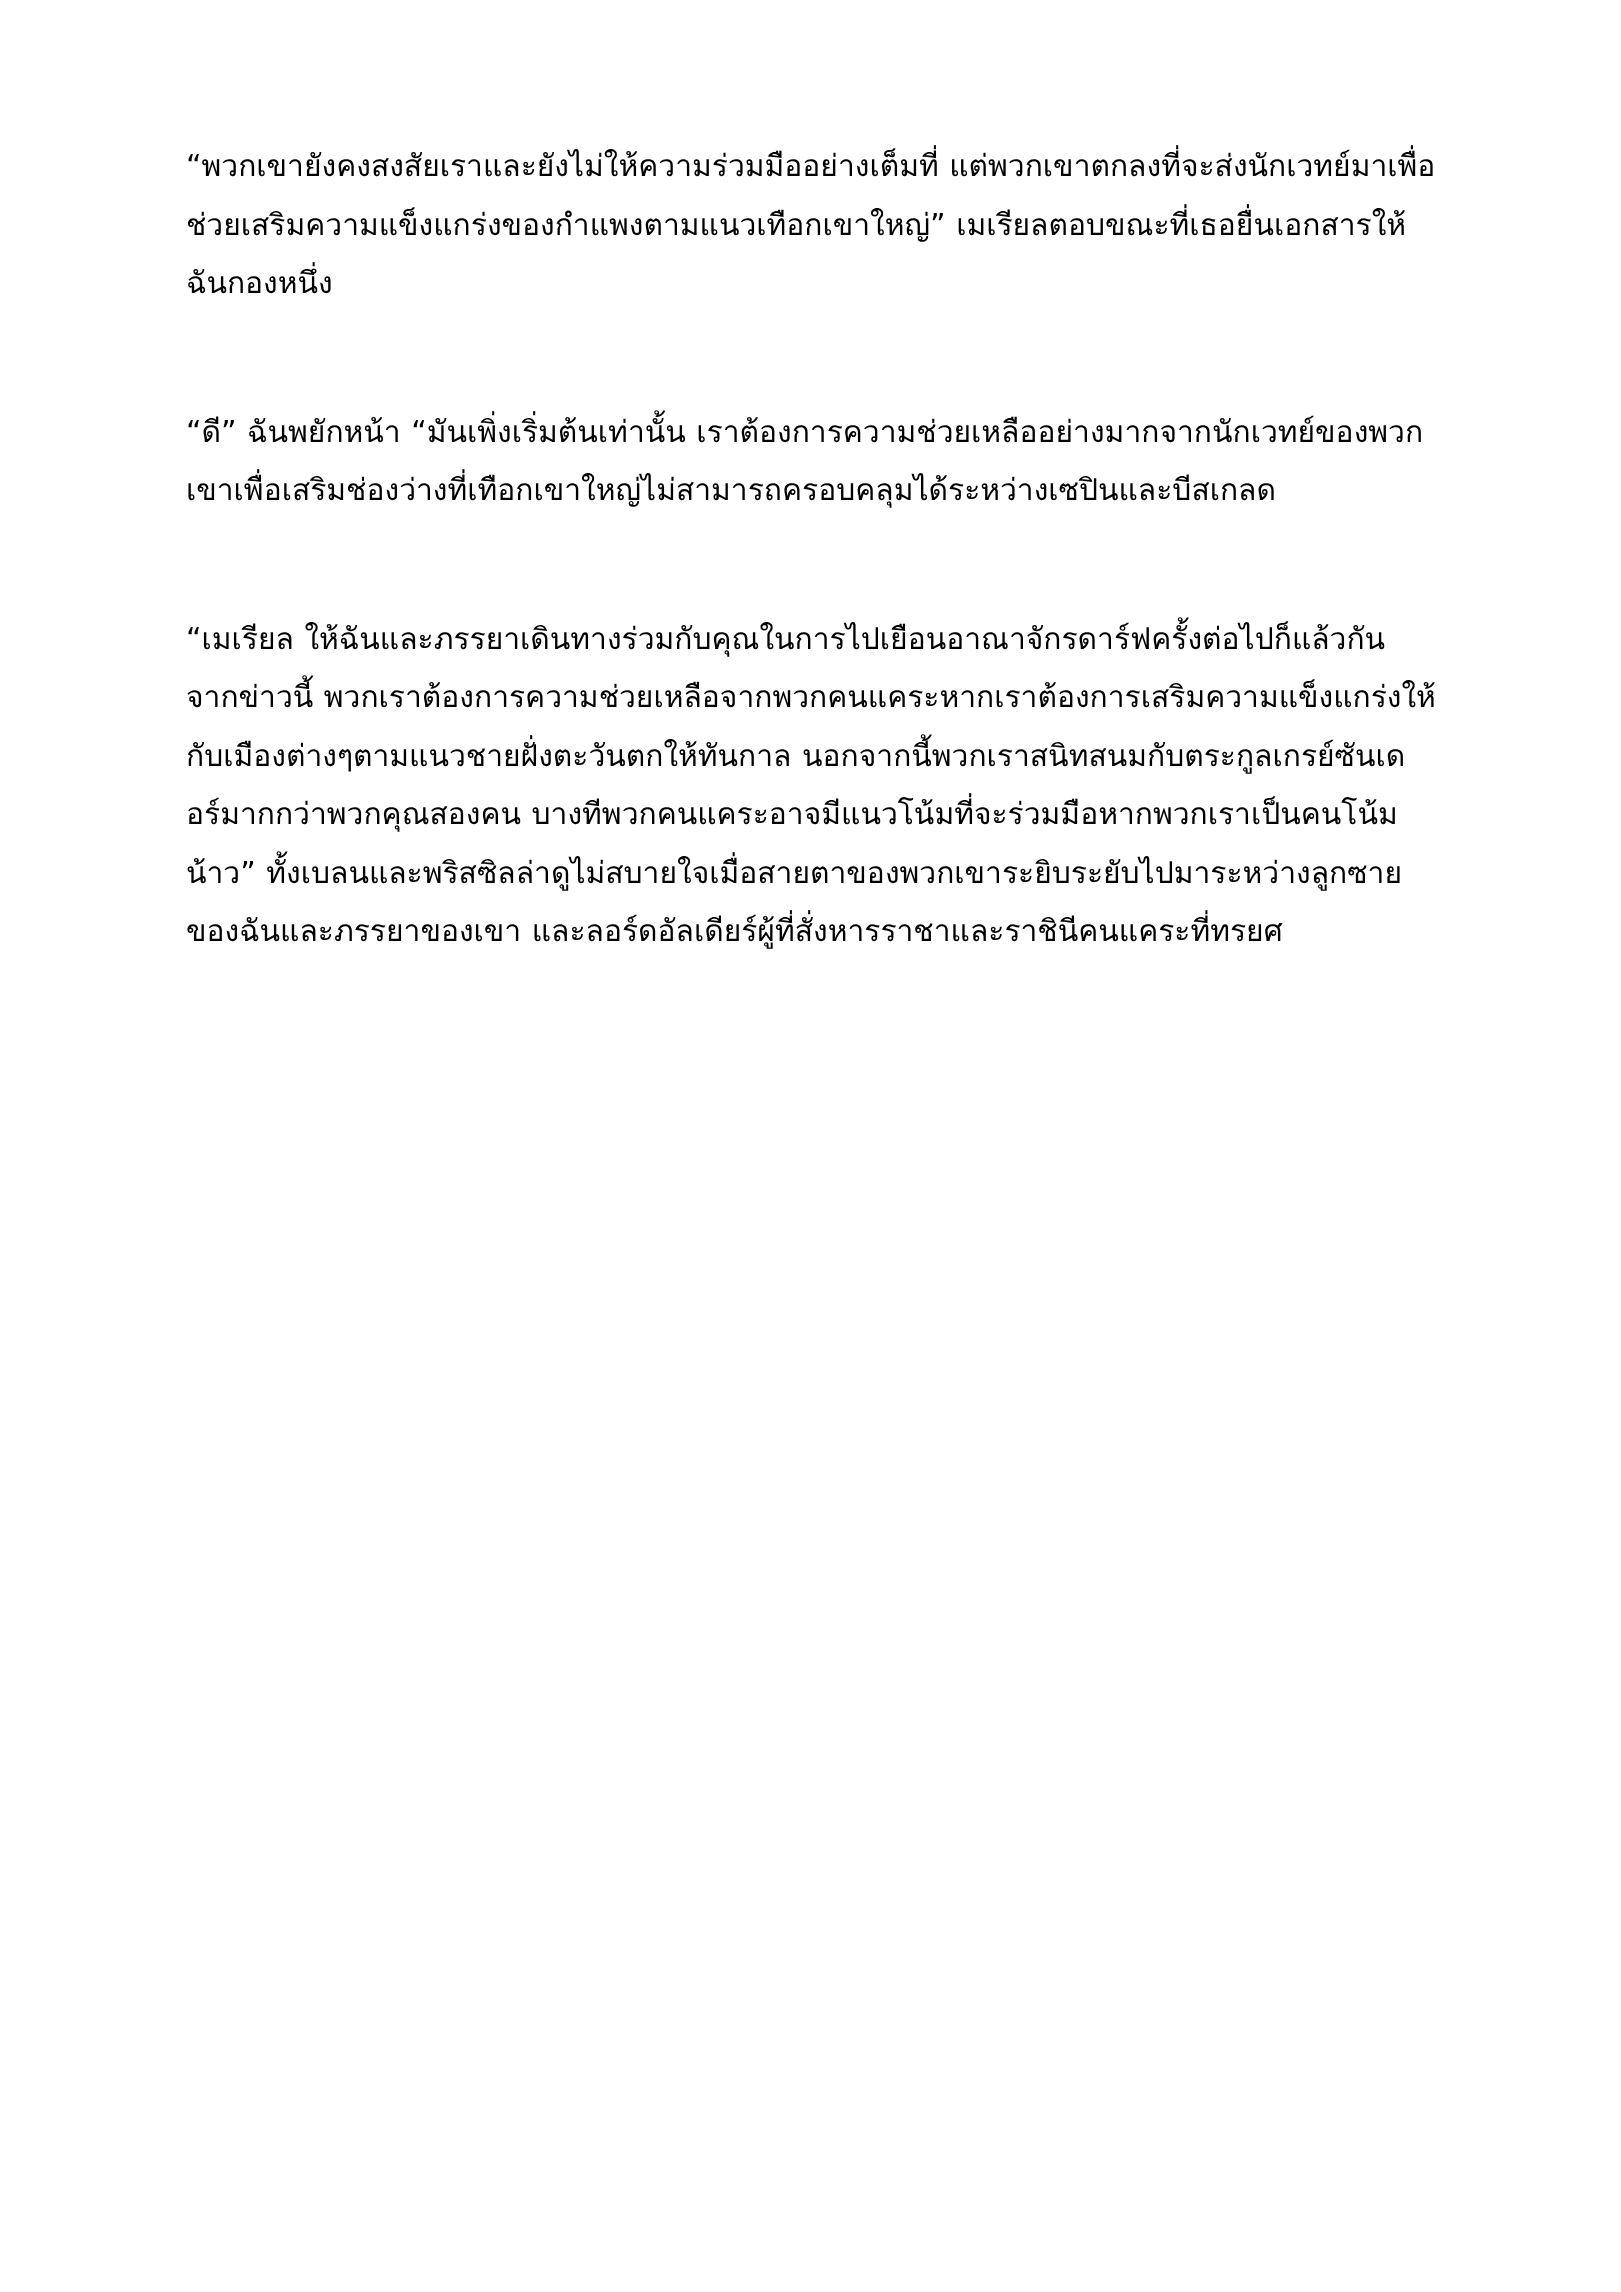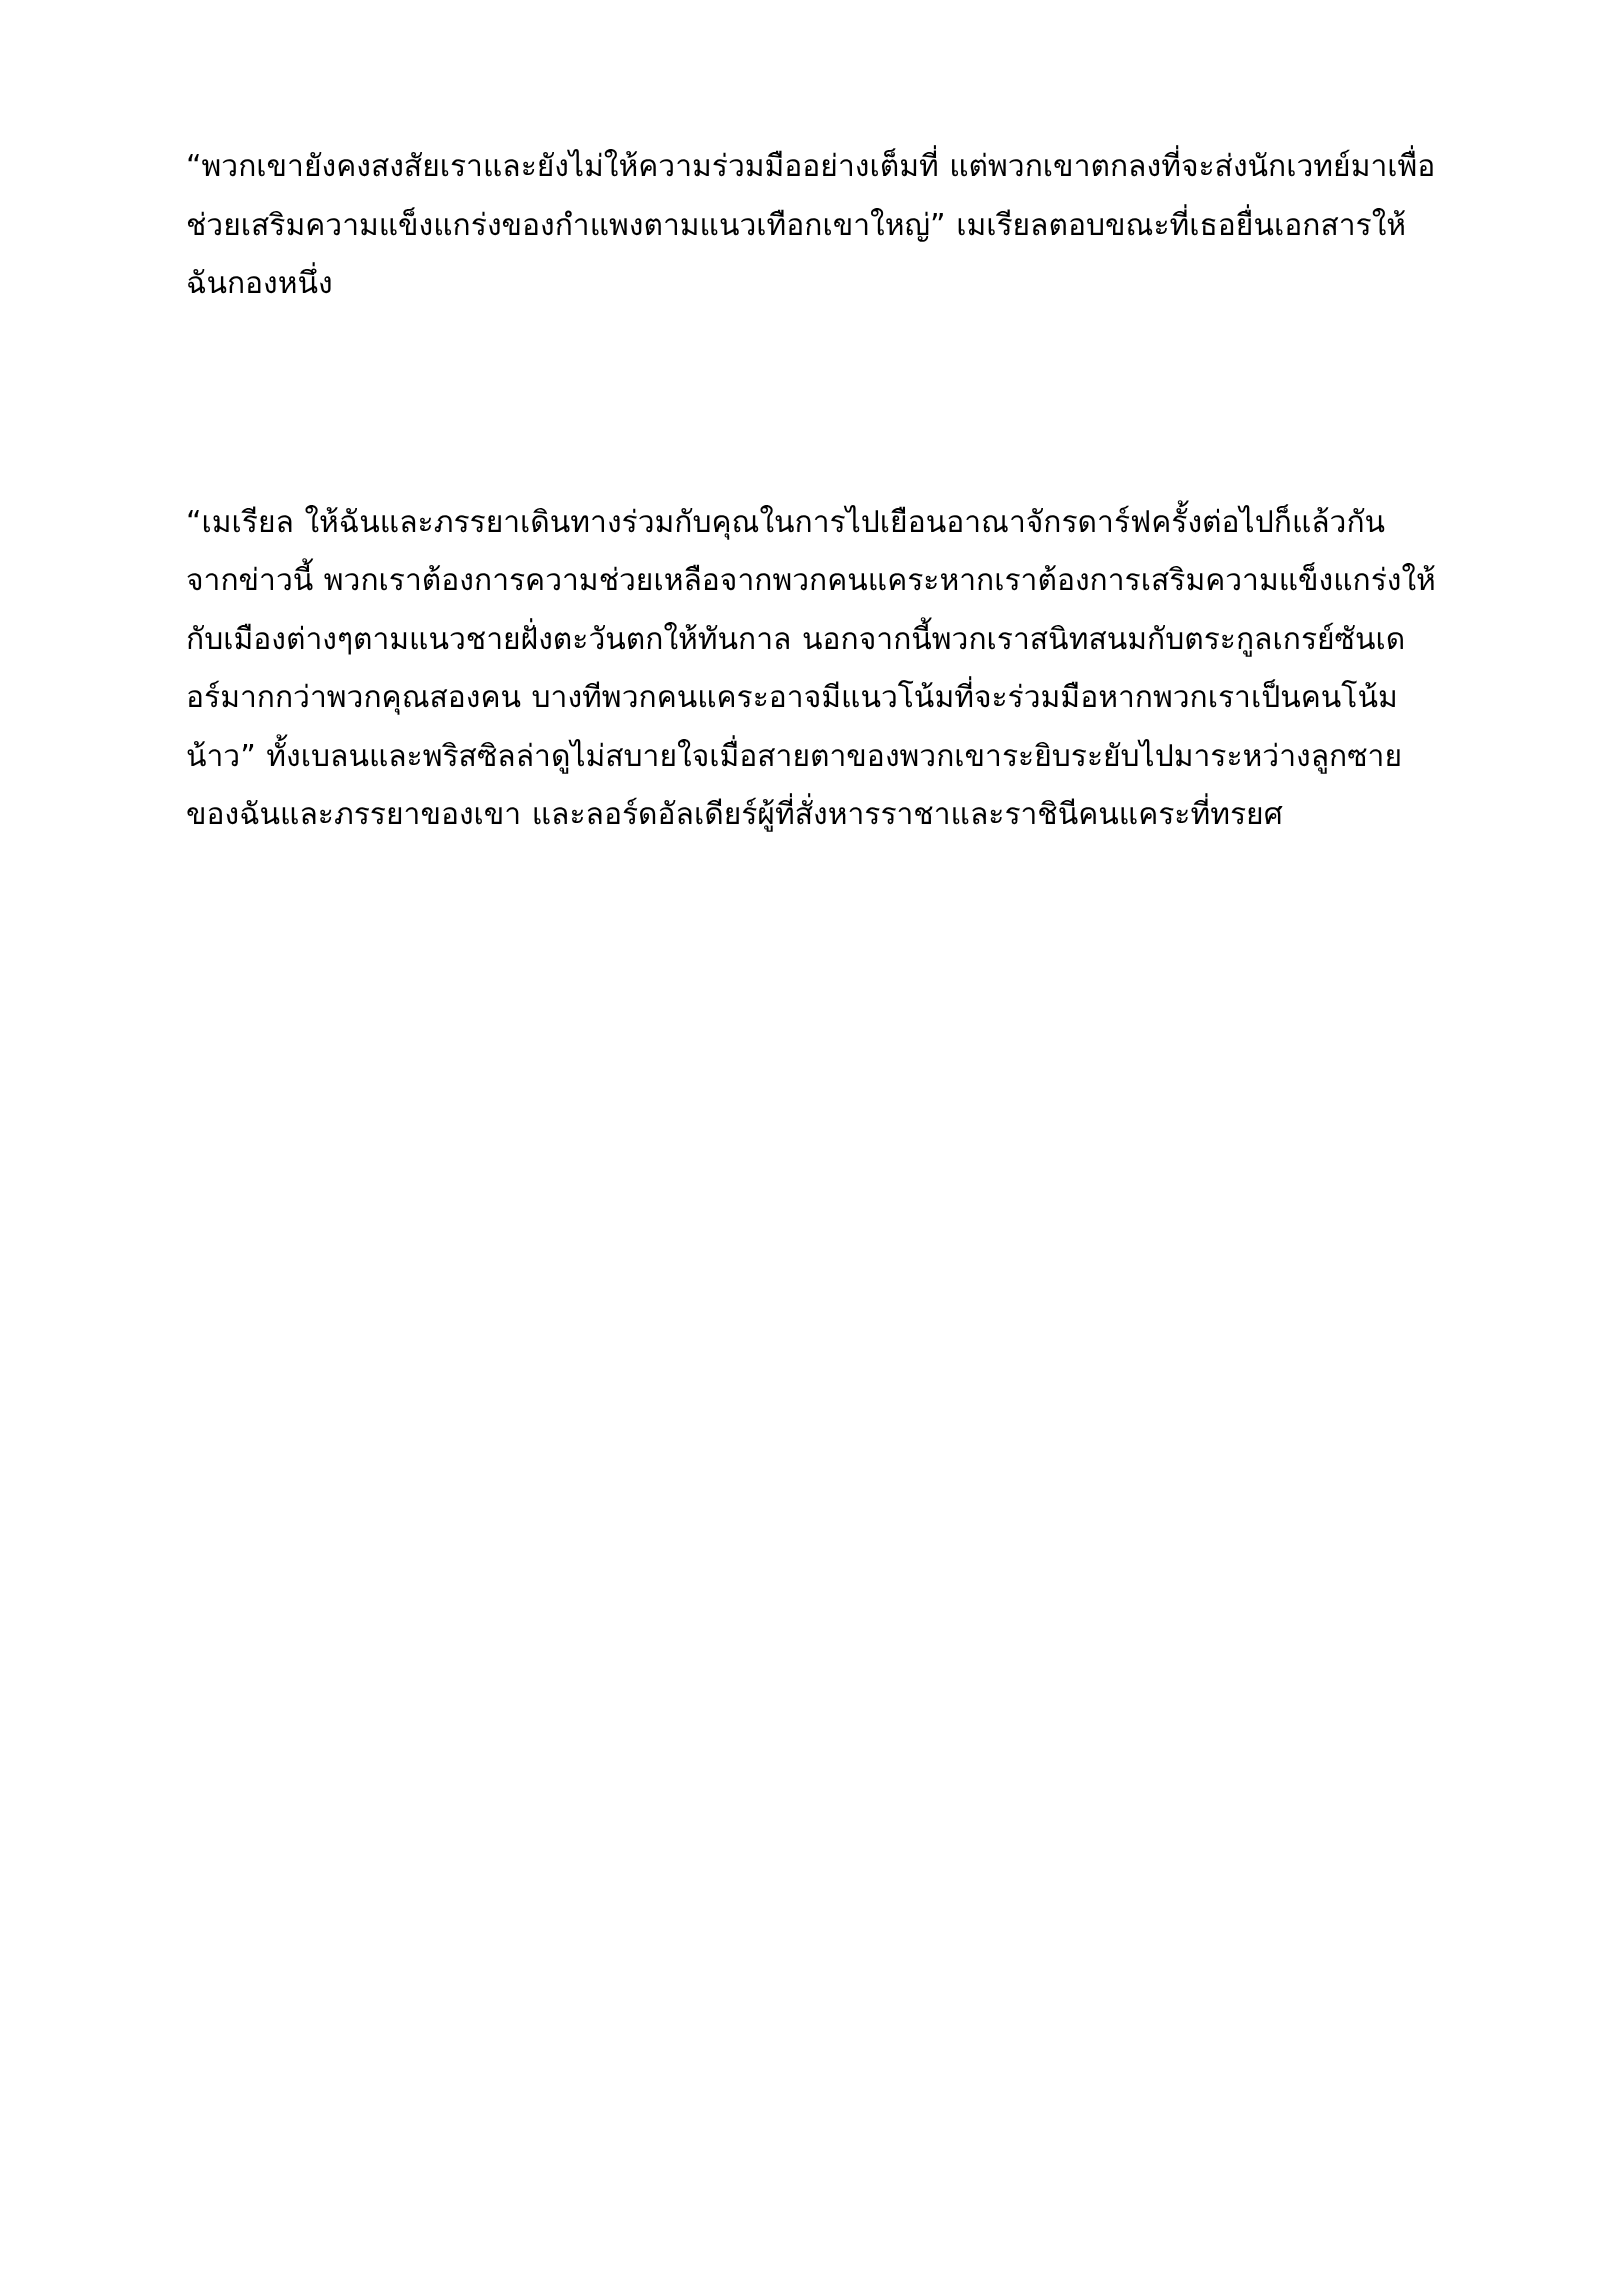--- a/index.html
+++ b/index.html
@@ -37,17 +37,18 @@
     height: 90px;
   }
 </style>
 </head>
 <body>
 
 <div class="page">
   <div class="doc-body">
     <p class="para">“พวกเขายังคงสงสัยเราและยังไม่ให้ความร่วมมืออย่างเต็มที่ แต่พวกเขาตกลงที่จะส่งนักเวทย์มาเพื่อช่วยเสริมความแข็งแกร่งของกำแพงตามแนวเทือกเขาใหญ่” เมเรียลตอบขณะที่เธอยื่นเอกสารให้ฉันกองหนึ่ง</p>
     <p class="spacer"></p>
+    <p class="para">“ดี” ฉันพยักหน้า “มันเพิ่งเริ่มต้นเท่านั้น เราต้องการความช่วยเหลืออย่างมากจากนักเวทย์ของพวกเขาเพื่อเสริมช่องว่างที่เทือกเขาใหญ่ไม่สามารถครอบคลุมได้ระหว่างเซปินและบีสเกลด</p>
     <p class="spacer-2"></p>
     <p class="para">“เมเรียล ให้ฉันและภรรยาเดินทางร่วมกับคุณในการไปเยือนอาณาจักรดาร์ฟครั้งต่อไปก็แล้วกัน จากข่าวนี้ พวกเราต้องการความช่วยเหลือจากพวกคนแคระหากเราต้องการเสริมความแข็งแกร่งให้กับเมืองต่างๆตามแนวชายฝั่งตะวันตกให้ทันกาล นอกจากนี้พวกเราสนิทสนมกับตระกูลเกรย์ซันเดอร์มากกว่าพวกคุณสองคน บางทีพวกคนแคระอาจมีแนวโน้มที่จะร่วมมือหากพวกเราเป็นคนโน้มน้าว” ทั้งเบลนและพริสซิลล่าดูไม่สบายใจเมื่อสายตาของพวกเขาระยิบระยับไปมาระหว่างลูกซายของฉันและภรรยาของเขา และลอร์ดอัลเดียร์ผู้ที่สั่งหารราชาและราชินีคนแคระที่ทรยศ</p>
   </div>
 </div>
 
 
 </body></html>

